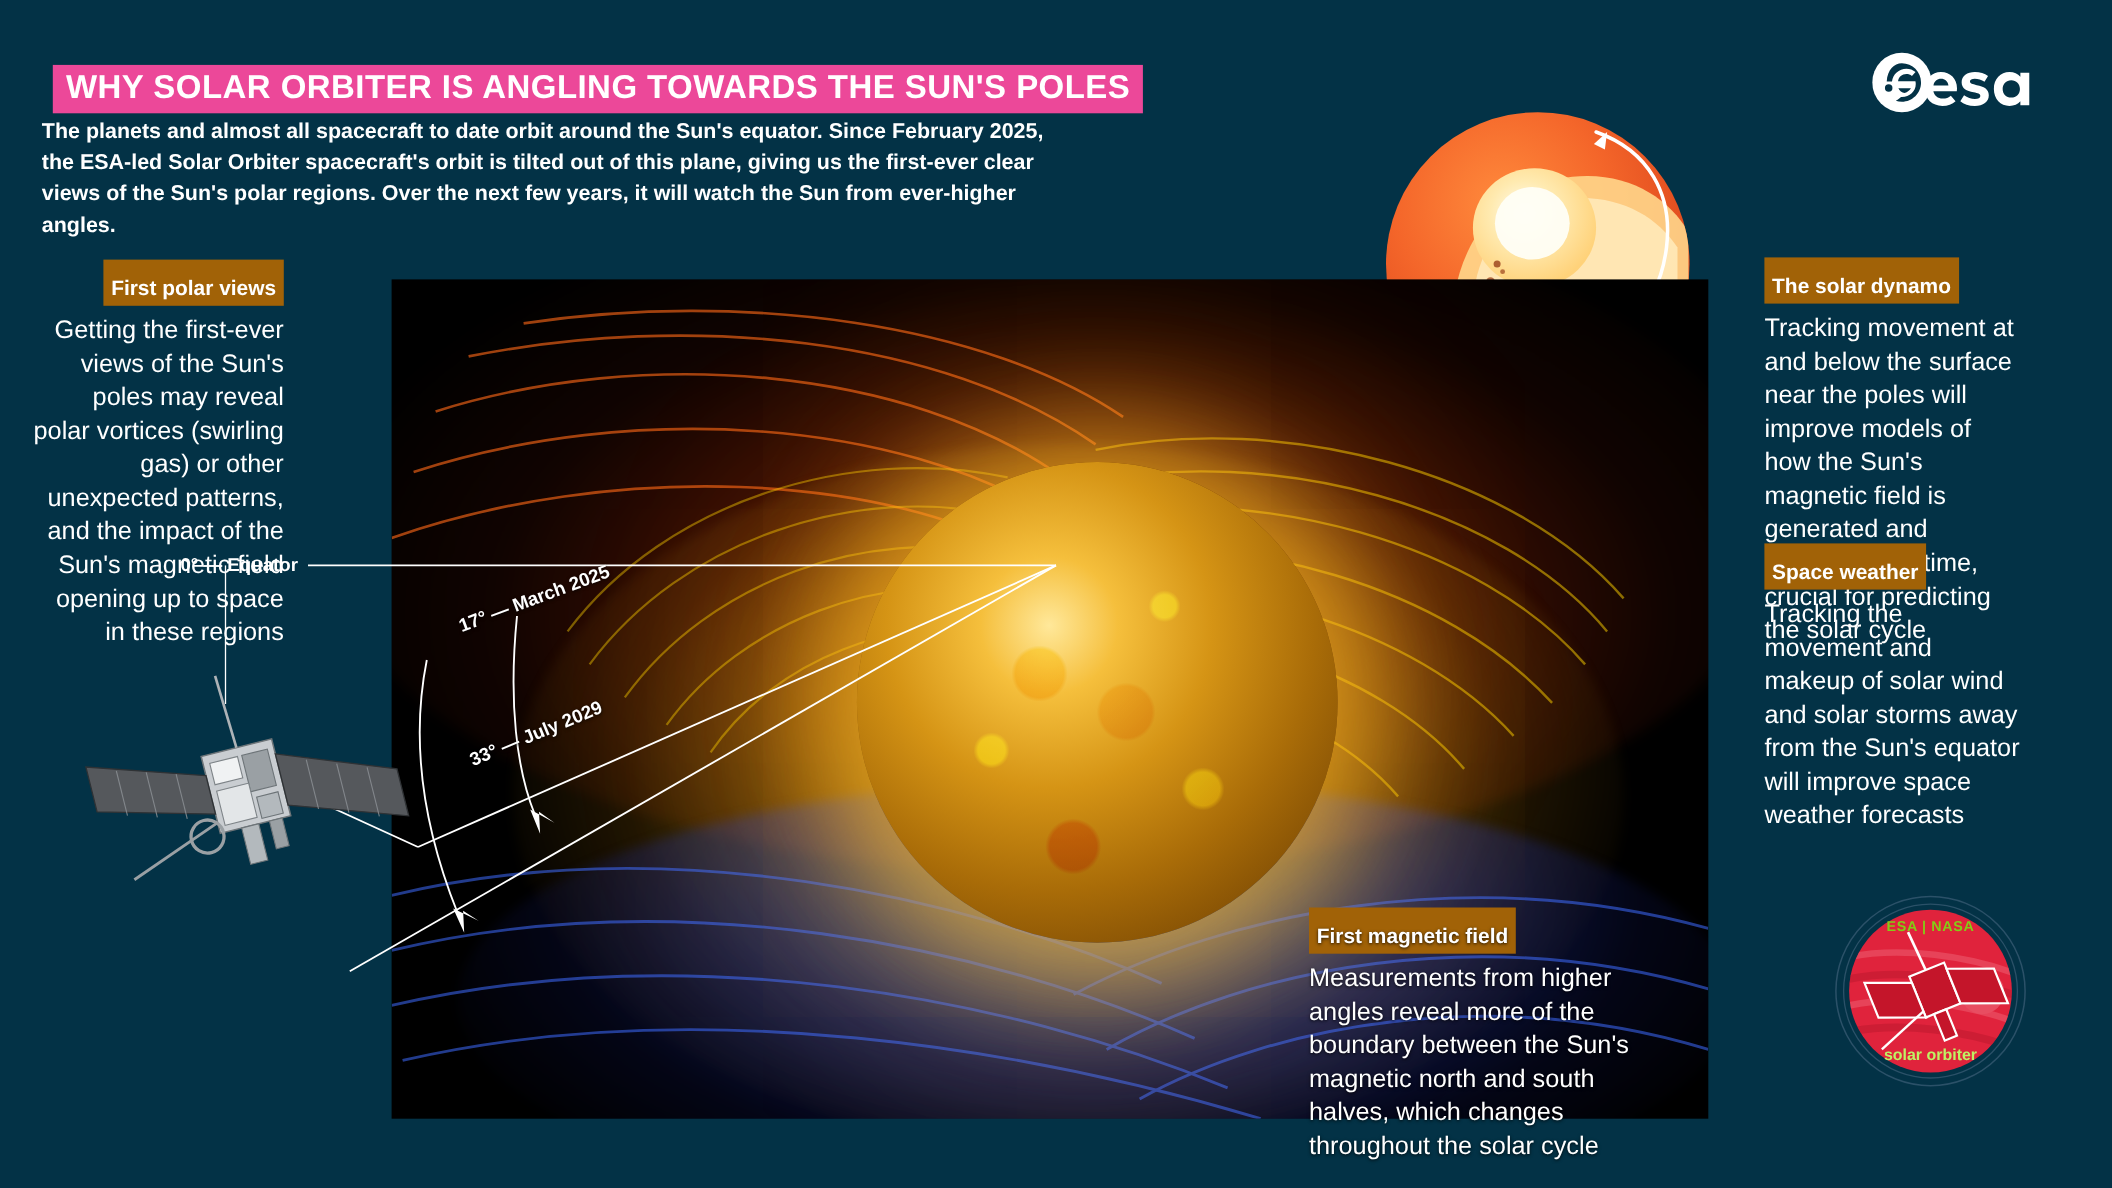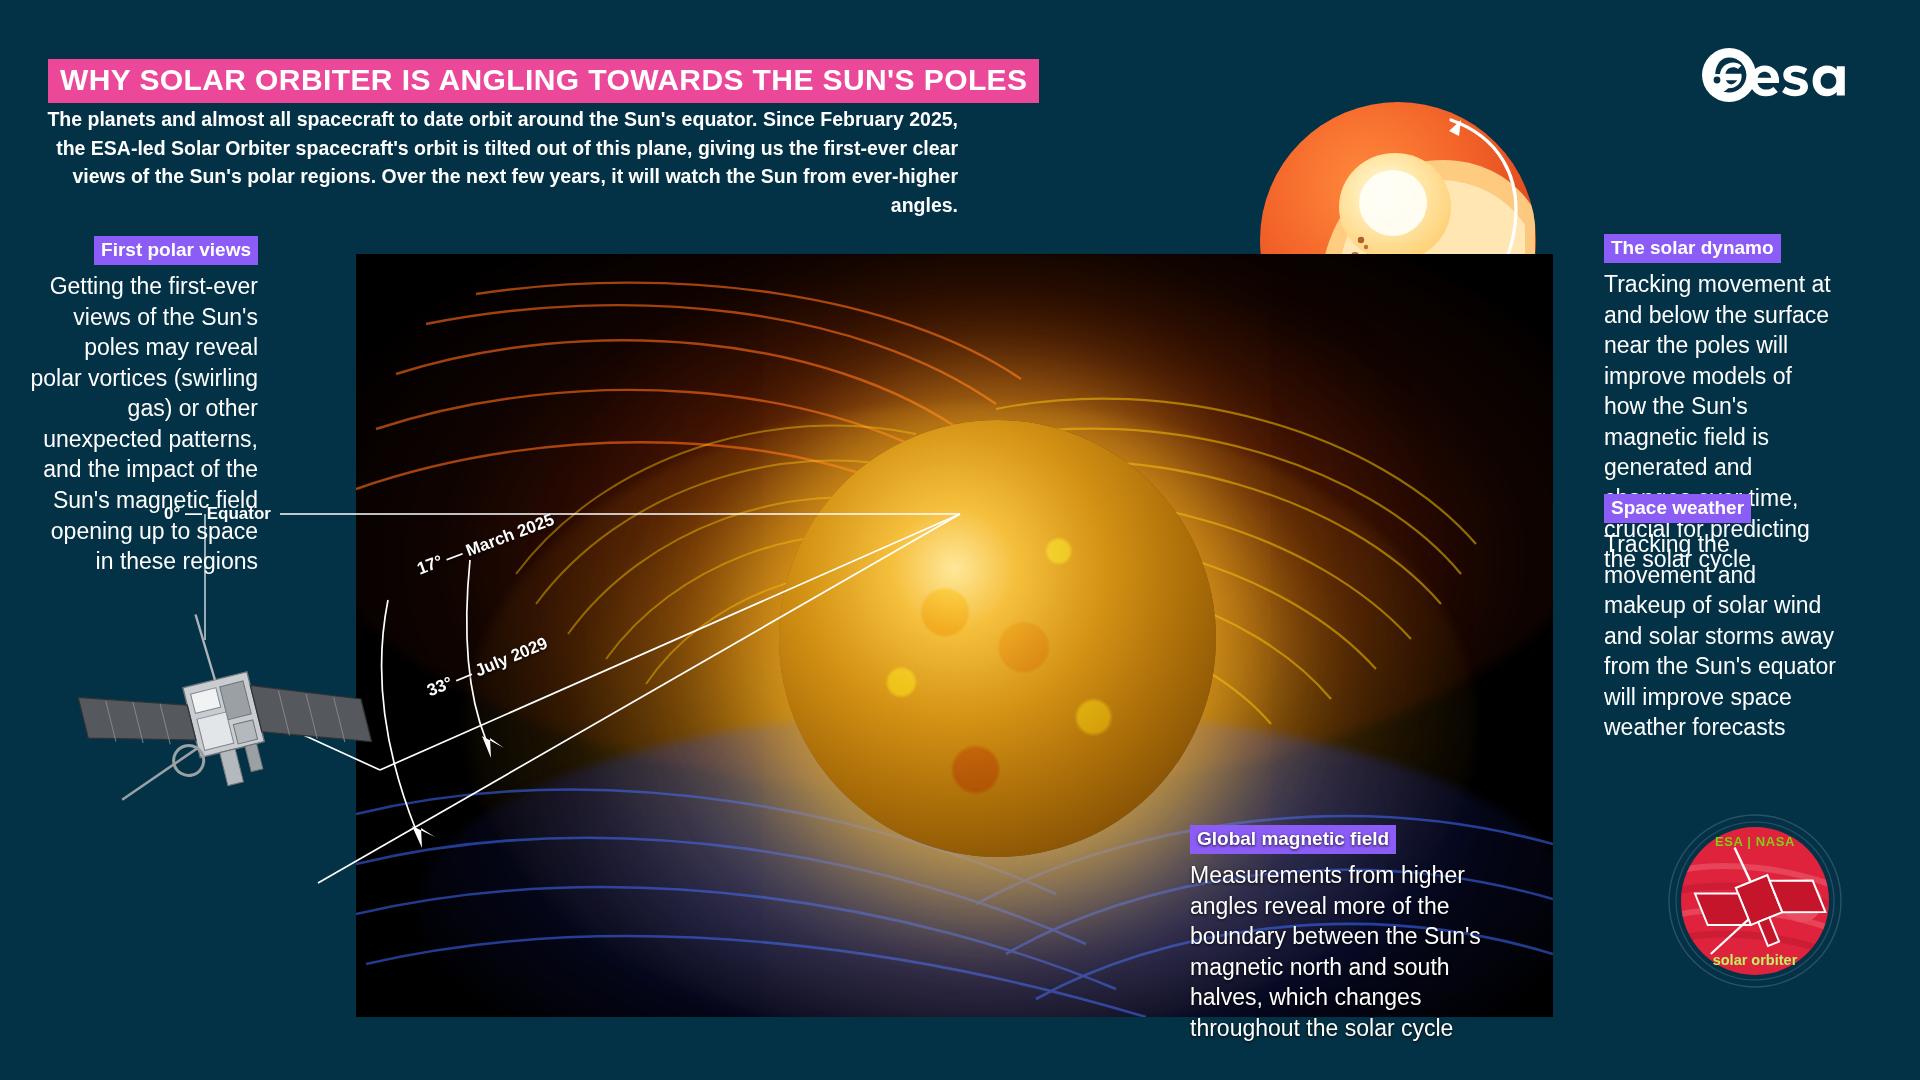--- a/index.html
+++ b/index.html
@@ -16,21 +16,20 @@
     position:absolute; left:48px; top:59px;
     background:#ec4899; color:#fff;
     font-size:30px; font-weight:bold; letter-spacing:.4px;
     padding:6px 12px 8px 12px; line-height:1;
     white-space:nowrap;
   }
   #intro-paragraph{
     position:absolute; left:38px; top:105px; width:920px;
     font-size:19.5px; font-weight:bold; line-height:1.47;
     color:#ffffff;
-    text-align:right;
   }
 
   
   #esa-logo{ position:absolute; right:58px; top:44px; width:160px; height:62px;}
   #esa-logo svg{ display:block; }
 
   
   #sun-panel{
     position:absolute; left:356px; top:254px;
     width:1197px; height:763px;
@@ -77,23 +76,23 @@
       radial-gradient(circle at 45% 80%, rgba(120,60,0,.5) 0 5%, transparent 6%),
       radial-gradient(circle at 38% 44%, rgba(90,45,0,.45) 0 6%, transparent 7%),
       radial-gradient(circle at 56% 52%, rgba(110,55,0,.35) 0 7%, transparent 8%);
     mix-blend-mode:overlay;
   }
   
   #field-lines{ position:absolute; inset:0; }
 
   
   .callout-head{
-    display:inline-block; background:#8b5cf6; color:#fff;
+    display:inline-block; background:#a16207; color:#fff;
     font-size:19px; font-weight:bold; line-height:1.05;
-    padding:4px 7px 5px 7px; margin-bottom:6px;
+    padding:17px 7px 5px 7px; margin-bottom:6px;
   }
   .callout-body{ font-size:23px; line-height:1.33; color:#fff; }
 
   #callout-first-polar{
     position:absolute; left:30px; top:236px; width:228px; text-align:right;
   }
   #callout-dynamo{ position:absolute; left:1604px; top:234px; width:232px; }
   #callout-space-weather{ position:absolute; left:1604px; top:494px; width:232px; }
   #callout-magnetic{
     position:absolute; left:1190px; top:825px; width:320px;
@@ -292,21 +291,21 @@
   <div class="callout-head">The solar dynamo</div>
   <div class="callout-body">Tracking movement at and below the surface near the poles will improve models of how the Sun's magnetic field is generated and changes over time, crucial for predicting the solar cycle</div>
 </div>
 
 <div id="callout-space-weather">
   <div class="callout-head">Space weather</div>
   <div class="callout-body">Tracking the movement and makeup of solar wind and solar storms away from the Sun's equator will improve space weather forecasts</div>
 </div>
 
 <div id="callout-magnetic">
-  <div class="callout-head">Global magnetic field</div>
+  <div class="callout-head">First magnetic field</div>
   <div class="callout-body">Measurements from higher angles reveal more of the boundary between the Sun's magnetic north and south halves, which changes throughout the solar cycle</div>
 </div>
 
 <div id="mission-patch">
   <svg viewBox="0 0 190 190" width="190" height="190" aria-hidden="true">
     <defs>
       <clipPath id="patchClip">
           <circle cx="95" cy="95" r="74"></circle>
         </clipPath>
     </defs>

